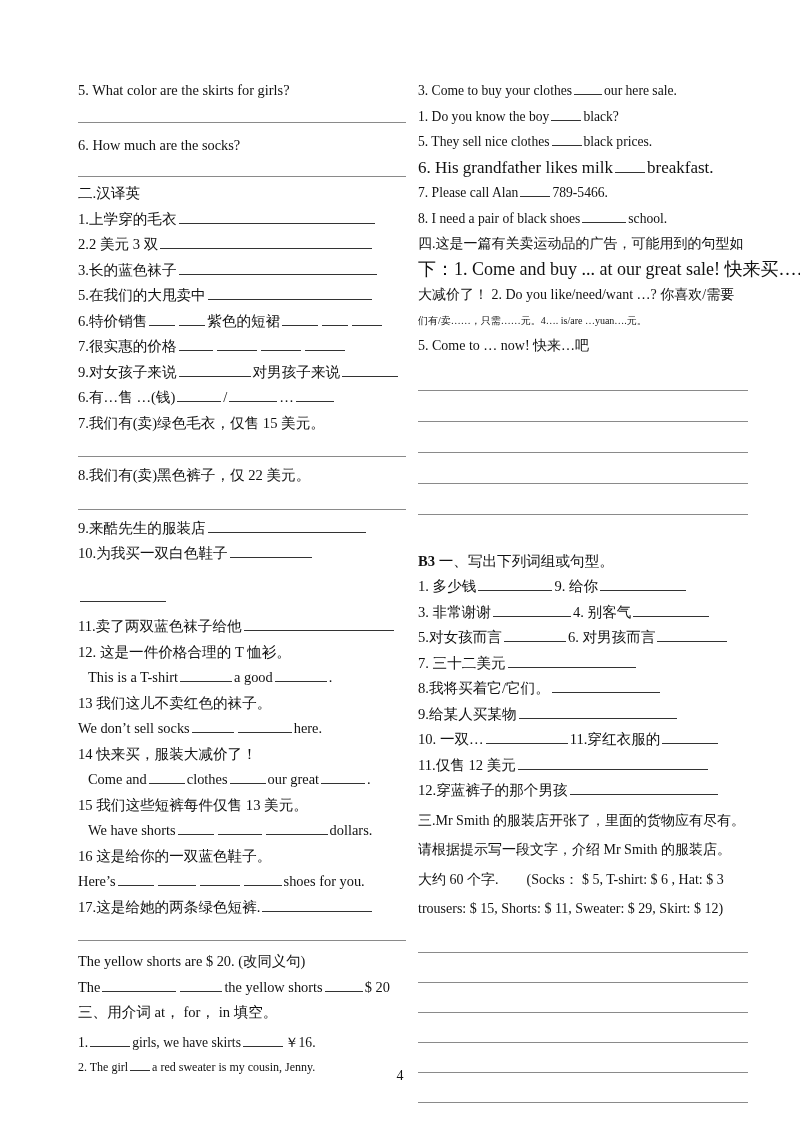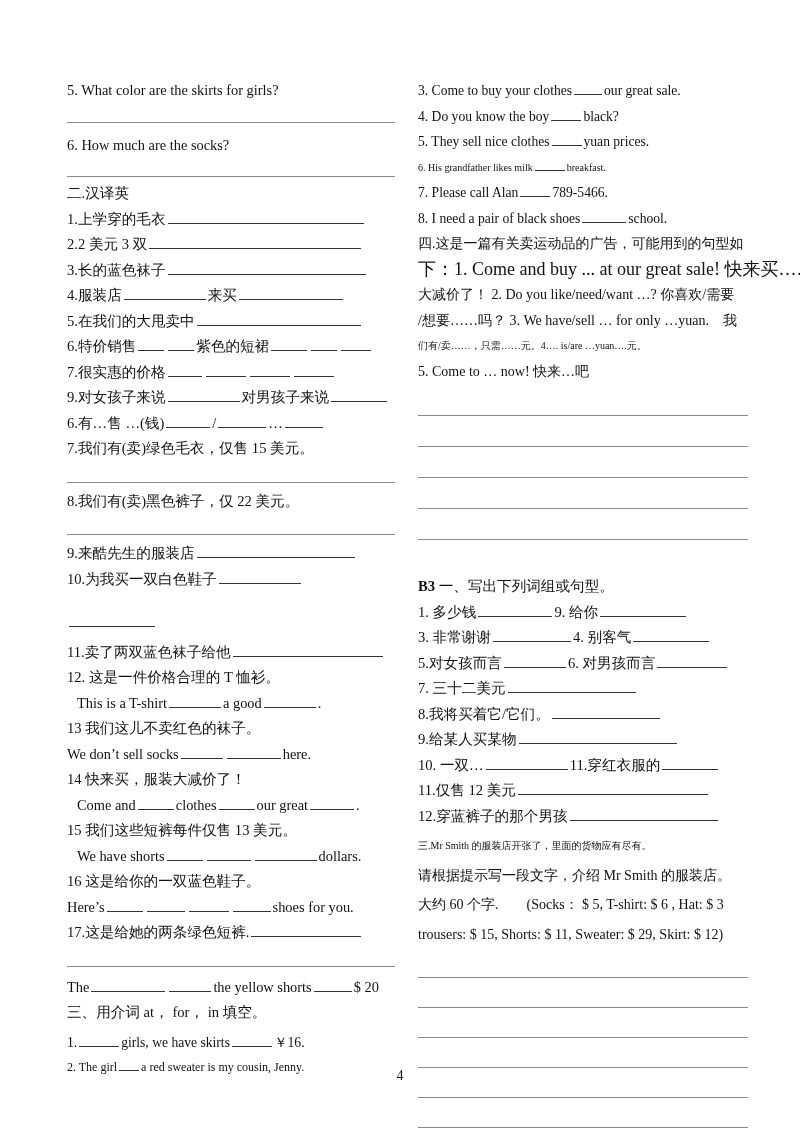--- a/index.html
+++ b/index.html
@@ -15,21 +15,21 @@
     position: relative;
     width: 800px;
     height: 1130px;
     background: #ffffff;
     overflow: hidden;
   }
   .col {
     position: absolute;
     top: 78px;
   }
-  #col-left  { left: 67px;  width: 328px; }
+  #col-left  { left: 78px;  width: 328px; }
   #col-right { left: 418px; width: 330px; }
 
   .line {
     font-size: 14.4px;
     line-height: 25.5px;
     white-space: nowrap;
     color: #111;
   }
   .line.cn {
     font-size: 14.6px;
@@ -105,23 +105,20 @@
     </div>
 
     <div class="line cn">
       <span>2.2 美元 3 双</span><span class="blk" style="width:212px"></span>
     </div>
 
     <div class="line cn">
       <span>3.长的蓝色袜子</span><span class="blk" style="width:198px"></span>
     </div>
 
-    <div class="line cn">
-      <span>4.服装店</span><span class="blk" style="width:82px"></span><span>来买</span><span class="blk" style="width:104px"></span>
-    </div>
 
     <div class="line cn">
       <span>5.在我们的大甩卖中</span><span class="blk" style="width:164px"></span>
     </div>
 
     <div class="line cn">
       <span>6.特价销售</span><span class="blk" style="width:26px"></span><span class="blk" style="width:26px"></span><span>紫色的短裙</span><span class="blk" style="width:36px"></span><span class="blk" style="width:26px"></span><span class="blk" style="width:30px"></span>
     </div>
 
     <div class="line cn">
@@ -192,62 +189,62 @@
 
     <div class="line cn">
       <span>17.这是给她的两条绿色短裤.</span><span class="blk" style="width:110px"></span>
     </div>
     <div class="spacer20"></div>
     <div class="rule-wrap">
         <hr class="rule">
       </div>
     <div class="spacer8"></div>
 
+    <div class="line">The yellow shorts are $ 20. (改同义句)</div>
     <div class="line">
       <span>The</span><span class="blk" style="width:74px"></span><span class="blk" style="width:42px"></span><span>the yellow shorts</span><span class="blk" style="width:38px"></span><span>$ 20</span>
     </div>
 
     <div class="line cn">三、用介词 at，  for，  in 填空。</div>
     <div class="spacer4" style="height:4px"></div>
 
     <div class="line" style="font-size:13.6px">
       <span>1.</span><span class="blk" style="width:40px"></span><span>girls, we have skirts</span><span class="blk" style="width:40px"></span><span>￥16.</span>
     </div>
 
     <div class="line" style="font-size:12px">
       <span>2. The girl</span><span class="blk" style="width:20px"></span><span>a red sweater is my cousin, Jenny.</span>
     </div>
 
   </div>
 
   <div class="col" id="col-right">
 
     <div class="line" style="font-size:13.6px">
-      <span>3. Come to buy your clothes</span><span class="blk" style="width:28px"></span><span>our great sale.</span>
-    </div>
-    <div class="line" style="font-size:13.6px">
-      <span>4. Do you know the boy</span><span class="blk" style="width:30px"></span><span>black?</span>
-    </div>
-    <div class="line" style="font-size:13.6px">
-      <span>5. They sell nice clothes</span><span class="blk" style="width:30px"></span><span>yuan prices.</span>
-    </div>
-    <div class="line" style="font-size:10px">
+      <span>3. Come to buy your clothes</span><span class="blk" style="width:28px"></span><span>our here sale.</span>
+    </div>
+    <div class="line" style="font-size:13.6px">
+      <span>1. Do you know the boy</span><span class="blk" style="width:30px"></span><span>black?</span>
+    </div>
+    <div class="line" style="font-size:13.6px">
+      <span>5. They sell nice clothes</span><span class="blk" style="width:30px"></span><span>black prices.</span>
+    </div>
+    <div class="line" style="font-size:17px">
       <span>6. His grandfather likes milk</span><span class="blk" style="width:30px"></span><span>breakfast.</span>
     </div>
     <div class="line" style="font-size:13.6px">
       <span>7. Please call Alan</span><span class="blk" style="width:30px"></span><span>789-5466.</span>
     </div>
     <div class="line" style="font-size:13.6px">
       <span>8. I need a pair of black shoes</span><span class="blk" style="width:44px"></span><span>school.</span>
     </div>
 
     <div class="line cn" style="font-size:14px">四.这是一篇有关卖运动品的广告，可能用到的句型如</div>
     <div class="line cn" style="font-size:18px">下：1. Come and buy ... at our great sale!  快来买……，</div>
     <div class="line cn" style="font-size:14px">大减价了！ 2. Do you like/need/want …?  你喜欢/需要</div>
-    <div class="line cn" style="font-size:14px">/想要……吗？ 3. We have/sell … for only …yuan.　我</div>
     <div class="line cn" style="font-size:10px">们有/卖……，只需……元。4…. is/are …yuan….元。</div>
     <div class="line cn" style="font-size:14px">5. Come to … now!  快来…吧</div>
 
     <div class="answer-lines">
       <div class="spacer14"></div>
       <div>
           <hr class="rule">
         </div>
       <div>
           <hr class="rule">
@@ -291,21 +288,21 @@
       <span>10.  一双…</span><span class="blk" style="width:82px"></span><span>11.穿红衣服的</span><span class="blk" style="width:56px"></span>
     </div>
     <div class="line cn">
       <span>11.仅售 12 美元</span><span class="blk" style="width:190px"></span>
     </div>
     <div class="line cn">
       <span>12.穿蓝裤子的那个男孩</span><span class="blk" style="width:148px"></span>
     </div>
 
     <div class="spacer4" style="height:4px"></div>
-    <div class="line cn" style="font-size:10px">三.Mr Smith 的服装店开张了，里面的货物应有尽有。</div>
+    <div class="line cn" style="font-size:14px">三.Mr Smith 的服装店开张了，里面的货物应有尽有。</div>
     <div class="spacer4" style="height:4px"></div>
     <div class="line cn" style="font-size:14px">请根据提示写一段文字，介绍 Mr Smith 的服装店。</div>
     <div class="spacer4" style="height:4px"></div>
     <div class="line cn" style="font-size:14px">大约 60 个字.　　(Socks： $ 5, T-shirt: $ 6 , Hat: $ 3</div>
     <div class="spacer4" style="height:4px"></div>
     <div class="line" style="font-size:14px">trousers: $ 15, Shorts: $ 11, Sweater: $ 29, Skirt:  $ 12)</div>
 
     <div class="answer-lines tight">
       <div class="spacer16"></div>
       <div>

